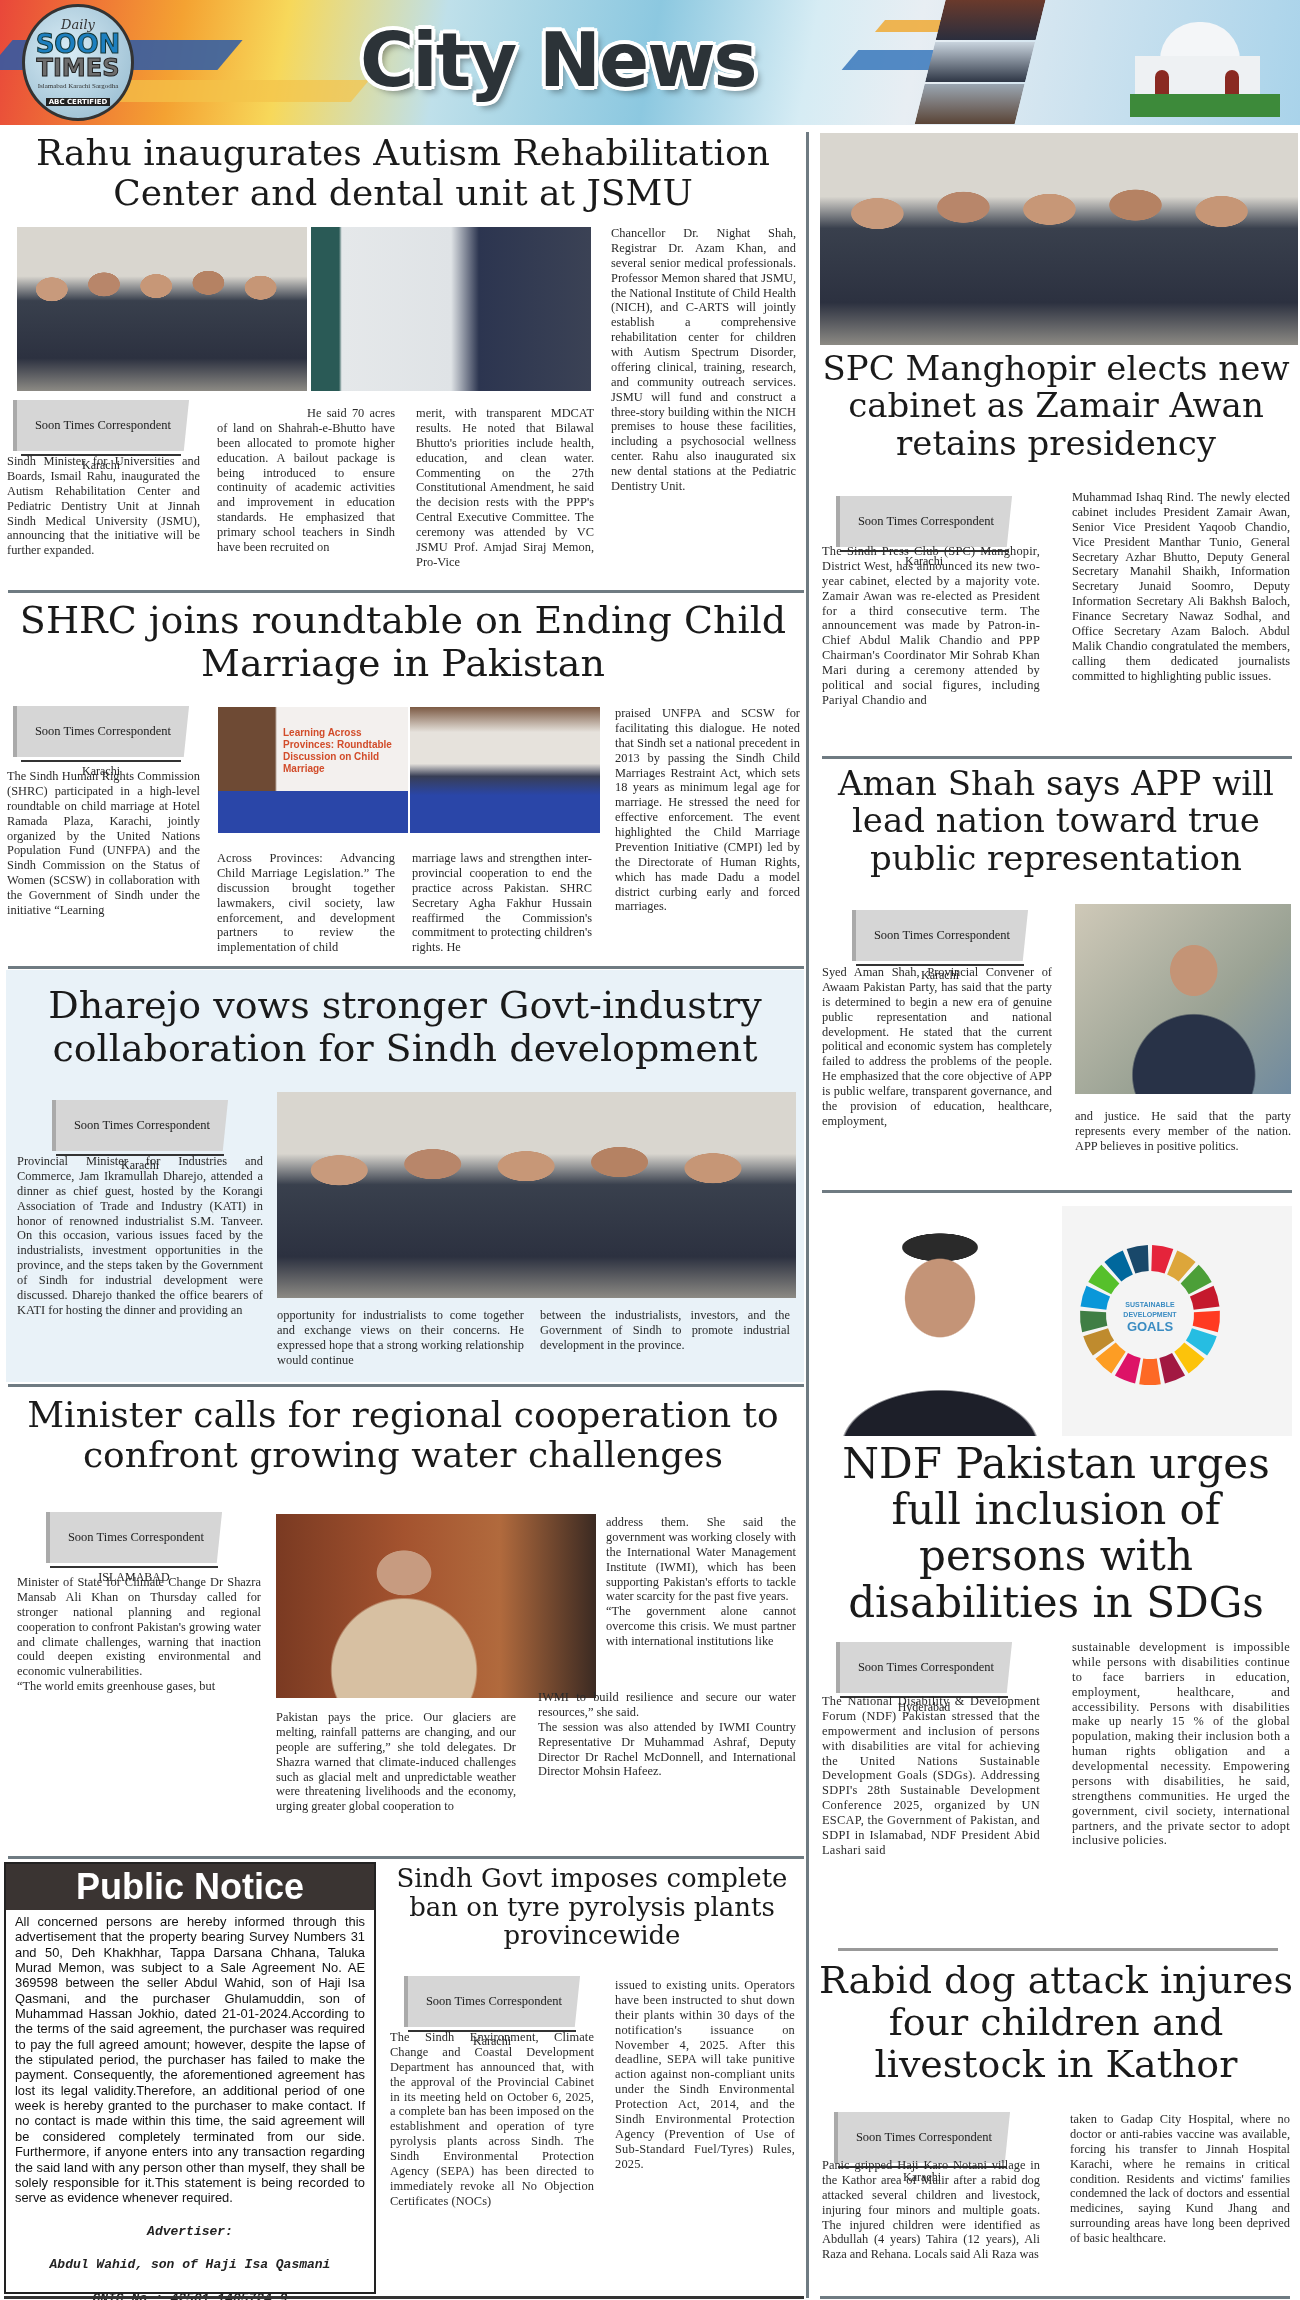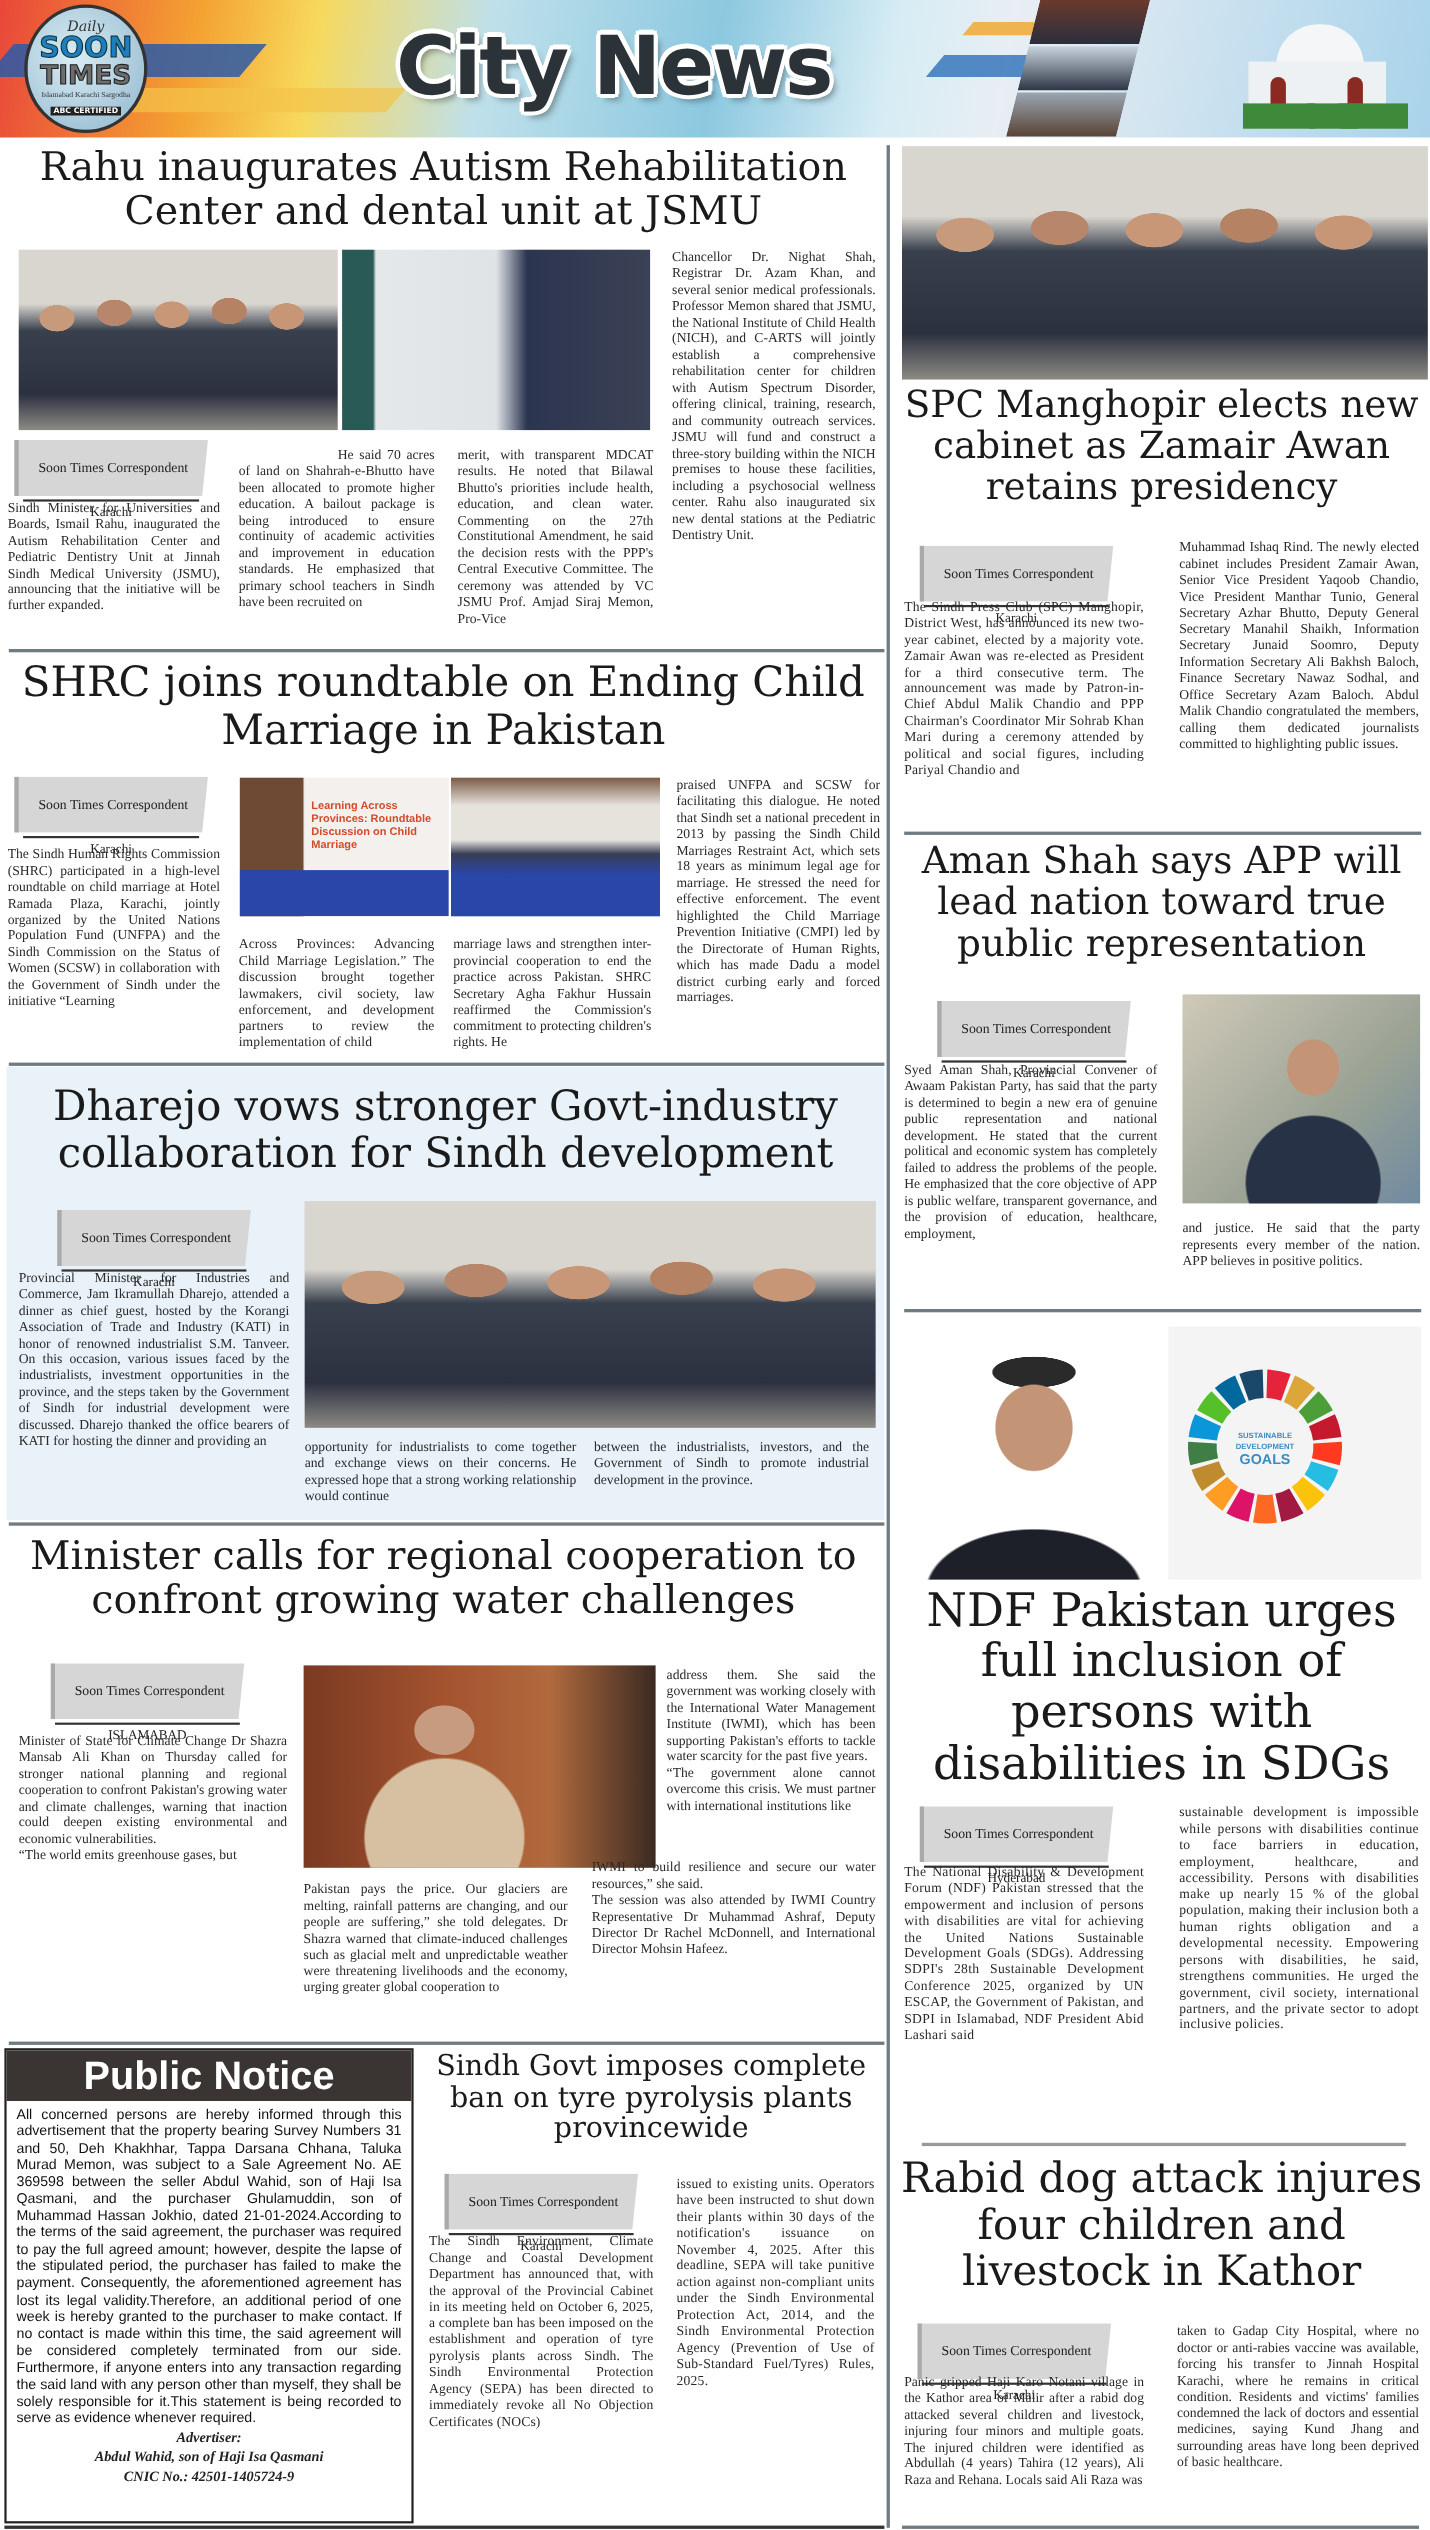--- a/index.html
+++ b/index.html
@@ -46,21 +46,21 @@
  radial-gradient(ellipse 9% 12% at 48% 36%,#c79777 60%,transparent 62%),
  radial-gradient(ellipse 9% 12% at 66% 34%,#b58263 60%,transparent 62%),
  radial-gradient(ellipse 9% 12% at 84% 37%,#c69676 60%,transparent 62%),
  linear-gradient(180deg,#d9d6cf 0%,#d9d6cf 30%,#39404d 45%,#2c3140 80%,#8c8a84 100%)}
 .sep-light{background:#e9f2f8}
 
 
 .notice{left:4px;top:1862px;width:372px;height:432px;border:2px solid #222;background:#fff}
 .notice .nhead{background:#3a3432;color:#fff;text-align:center;font-family:"Liberation Sans",sans-serif;font-weight:bold;font-size:36px;height:46px;line-height:46px}
 .notice .ntext{font-family:"Liberation Sans",sans-serif;font-size:12.9px;line-height:1.19;text-align:justify;padding:4px 9px 0 9px;color:#111}
-.notice .adv{font-family:Liberation Serif, serif;font-weight:bold;font-style:italic;font-size:13px;text-align:center;line-height:1.2;margin-top:2px}
+.notice .adv{font-family:Liberation Mono, monospace;font-weight:bold;font-style:italic;font-size:13px;text-align:center;line-height:1.2;margin-top:18px}
 
 
 .sdg{left:1075px;top:1240px;width:150px;height:150px}
 .sdg svg{width:150px;height:150px}
 </style>
 </head>
 <body>
 
 <div class="abs masthead">
   <div class="abs stripe1"></div>

